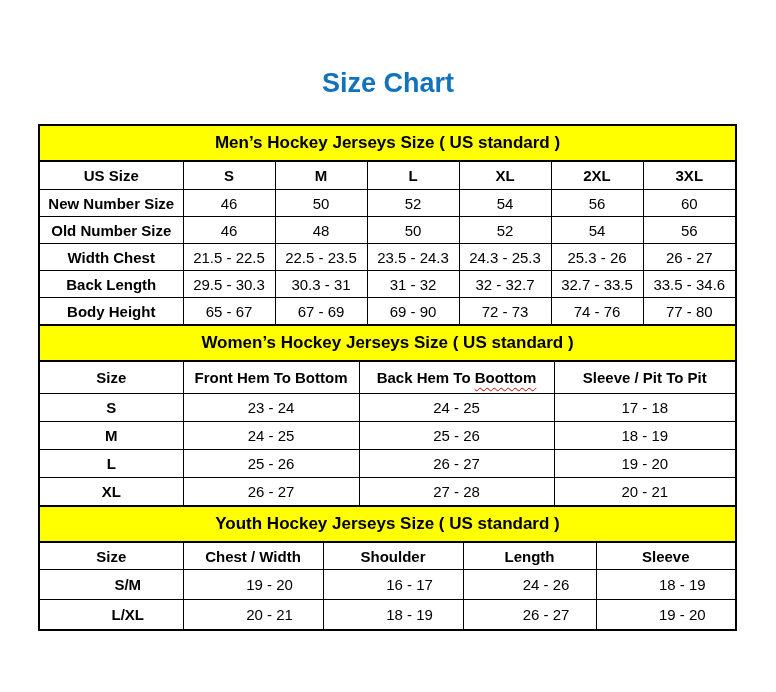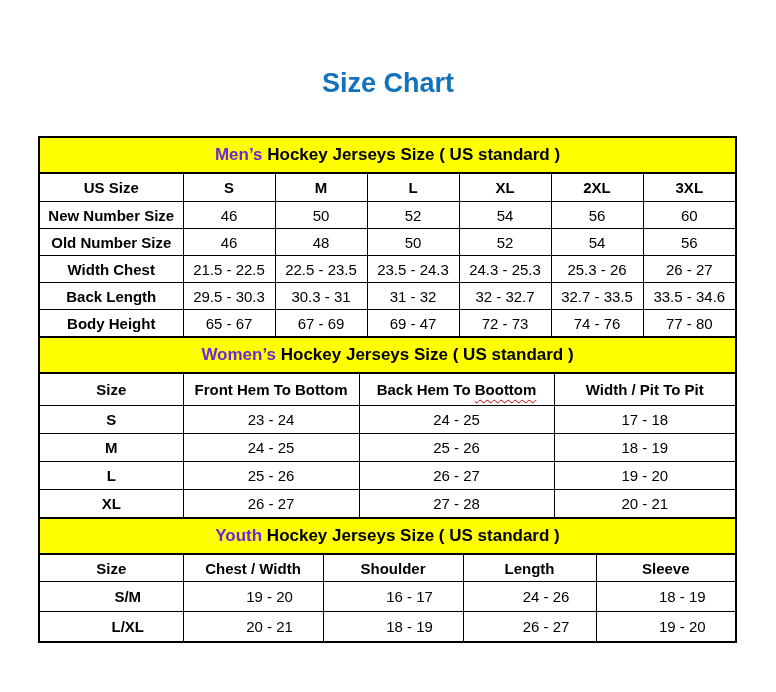--- a/index.html
+++ b/index.html
@@ -8,21 +8,21 @@
     background: #ffffff;
     width: 776px;
     height: 692px;
     font-family: "Liberation Sans", sans-serif;
     color: #000000;
   }
   .page { width: 776px; height: 692px; overflow: hidden; }
   h1.page-title {
     margin: 0;
     padding-top: 66px;
-    padding-bottom: 36px;
+    padding-bottom: 24px;
     text-align: center;
     font-size: 27px;
     line-height: 34px;
     font-weight: 700;
     color: #1272BC;
     letter-spacing: 0px;
   }
   .tables-wrap { margin-left: 38px; width: 697px; }
   table.size-table {
     border-collapse: collapse;
@@ -40,21 +40,21 @@
     overflow: hidden;
     white-space: nowrap;
   }
   .section-row td {
     background: #FFFF00;
     border: 2px solid #000;
     font-weight: 700;
     font-size: 17px;
     height: 34px;
   }
-  .section-row .accent { color: #6d28d9; }
+  .section-row .accent { color: #000000; }
   .head-row th { font-weight: 700; text-align: center; }
   .t-mens  .head-row th { height: 27px; }
   .t-mens  .data-row td { height: 26px; }
   .t-womens .head-row th { height: 31px; }
   .t-womens .data-row td { height: 27px; }
   .t-youth .head-row th { height: 26px; }
   .t-youth .data-row td { height: 29px; padding-left: 35px; }
   .t-mens  td.rowlabel { font-weight: 700; }
   .t-womens td.rowlabel, .t-youth td.rowlabel { font-weight: 700; }
   .squiggle {
@@ -127,21 +127,21 @@
             <td>30.3 - 31</td>
             <td>31 - 32</td>
             <td>32 - 32.7</td>
             <td>32.7 - 33.5</td>
             <td>33.5 - 34.6</td>
           </tr>
           <tr class="data-row">
             <td class="rowlabel">Body Height</td>
             <td>65 - 67</td>
             <td>67 - 69</td>
-            <td>69 - 47</td>
+            <td>69 - 90</td>
             <td>72 - 73</td>
             <td>74 - 76</td>
             <td>77 - 80</td>
           </tr>
         </tbody>
       </table>
       <table class="size-table t-womens">
         <colgroup>
           <col style="width: 144px;">
           <col style="width: 176px;">
@@ -149,21 +149,21 @@
           <col style="width: 182px;">
         </colgroup>
         <tbody>
           <tr class="section-row">
             <td colspan="4"><span class="accent">Women’s</span><span> Hockey Jerseys Size ( US standard )</span></td>
           </tr>
           <tr class="head-row">
             <th>Size</th>
             <th>Front Hem To Bottom</th>
             <th>Back Hem To <span class="squiggle">Boottom</span></th>
-            <th>Width / Pit To Pit</th>
+            <th>Sleeve / Pit To Pit</th>
           </tr>
           <tr class="data-row">
             <td class="rowlabel">S</td>
             <td>23 - 24</td>
             <td>24 - 25</td>
             <td>17 - 18</td>
           </tr>
           <tr class="data-row">
             <td class="rowlabel">M</td>
             <td>24 - 25</td>

